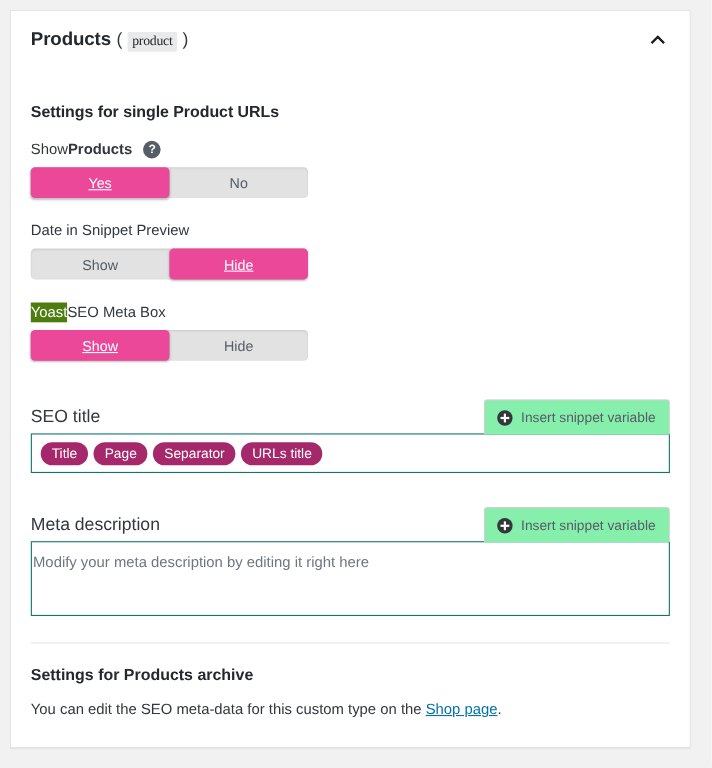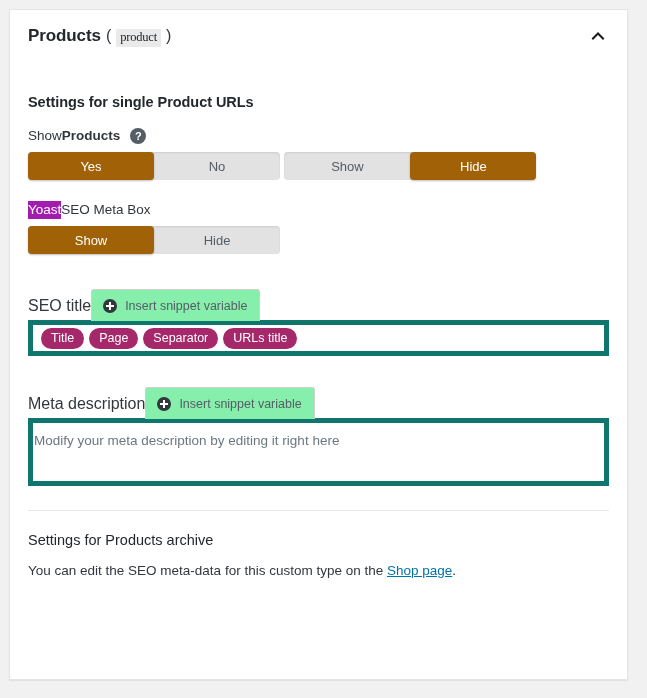--- a/index.html
+++ b/index.html
@@ -110,21 +110,21 @@
     color: #ffffff;
     font-size: 11px;
     font-weight: bold;
     margin-left: 10px;
     line-height: 1;
     flex: 0 0 auto;
     cursor: pointer;
   }
 
   .sel-highlight {
-    background: #a21caf;
+    background: #4d7c0f;
     color: #ffffff;
   }
 
   
   .toggle {
     position: relative;
     display: inline-flex;
     width: 252px;
     height: 28px;
     background: #e2e2e2;
@@ -140,33 +140,34 @@
     justify-content: center;
     font-size: 13px;
     color: #555d66;
     cursor: pointer;
     border-radius: 4px;
     position: relative;
     z-index: 2;
     user-select: none;
   }
   .toggle-opt.active {
-    background: #a16207;
+    background: #ec4899;
     color: #ffffff;
     box-shadow: 0 1px 2px rgba(0,0,0,0.25);
+    text-decoration: underline;
   }
 
   
   .snippet-block { margin-top: 30px; }
 
   .snippet-head {
     position: relative;
     display: flex;
     align-items: flex-end;
-    justify-content: flex-start;
+    justify-content: space-between;
     height: 32px;
   }
   .snippet-label {
     font-size: 16px;
     color: #32373c;
     line-height: 22px;
     padding-bottom: 3px;
   }
   .insert-btn {
     display: inline-flex;
@@ -199,21 +200,21 @@
     background: #ffffff;
   }
   .plus-icon::before {
     left: 3px; right: 3px; top: 6px; height: 2px;
   }
   .plus-icon::after {
     top: 3px; bottom: 3px; left: 6px; width: 2px;
   }
 
   .editor-box {
-    border: 5px solid #0f766e;
+    border: 1px solid #0f766e;
     background: #ffffff;
     box-sizing: border-box;
     padding: 7px 8px;
   }
   .editor-box.title-field { height: 36px; display: flex; align-items: center; gap: 5px; }
   .editor-box.desc-field {
     height: 68px;
     font-size: 13.5px;
     color: #6c7781;
     padding: 9px 1px;
@@ -234,21 +235,21 @@
   }
 
   .divider {
     border: none;
     border-top: 1px solid #e8e8e8;
     margin: 24px 0 0 0;
   }
 
   .archive-title {
     font-size: 14.5px;
-    font-weight: normal;
+    font-weight: bold;
     color: #23282d;
     margin: 21px 0 0 0;
   }
   .archive-text {
     font-size: 13.5px;
     color: #32373c;
     margin: 14px 0 0 0;
     line-height: 18px;
   }
   .archive-text a {
@@ -283,20 +284,21 @@
       <span>Show </span>
         <b>Products</b>
       <span class="help-icon">?</span>
     </div>
     <div class="toggle">
       <div class="toggle-opt active">Yes</div>
       <div class="toggle-opt">No</div>
     </div>
 
     
+    <div class="field-label">Date in Snippet Preview</div>
     <div class="toggle">
       <div class="toggle-opt">Show</div>
       <div class="toggle-opt active">Hide</div>
     </div>
 
     
     <div class="field-label">
       <span class="sel-highlight">Yoast</span>
         <span> SEO Meta Box</span>
     </div>

